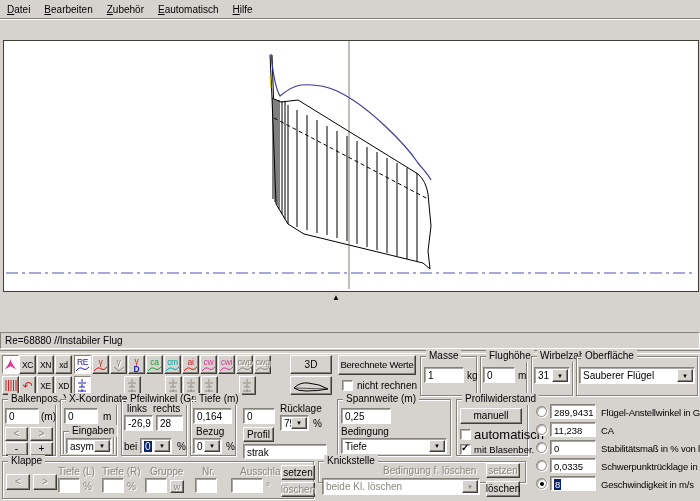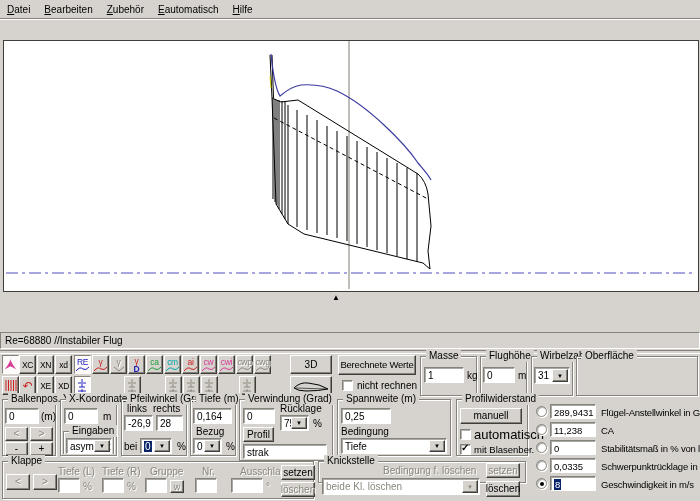--- a/index.html
+++ b/index.html
@@ -287,20 +287,24 @@
     <span class="gt">Wirbelzahl</span>
   </div>
   <div class="fld" style="left:534px;top:367px;width:36px;height:17px;padding-right:16px;">
     <span>31</span>
     <span class="carr">▼</span>
   </div>
 
   <div class="grp" style="left:576px;top:356px;width:122px;height:40px;">
     <span class="gt">Oberfläche</span>
   </div>
+  <div class="fld" style="left:579px;top:367px;width:116px;height:17px;padding-right:16px;">
+    <span>Sauberer Flügel</span>
+    <span class="carr">▼</span>
+  </div>
 
   <div class="grp" style="left:2px;top:399px;width:54px;height:57px;">
     <span class="gt">Balkenpos. Y</span>
   </div>
   <div class="fld" style="left:5px;top:408px;width:34px;height:16px;"><span>0</span></div>
   <span class="lb" style="left:41px;top:411px;">(m)</span>
   <div class="btn dis" style="left:5px;top:427px;width:23px;height:14px;">
       <span class="dis">&lt;</span>
     </div>
   <div class="btn" style="left:30px;top:427px;width:23px;height:14px;">
@@ -344,23 +348,20 @@
     <span class="gt">Tiefe (m)</span>
   </div>
   <div class="fld" style="left:193px;top:408px;width:39px;height:16px;"><span>0,164</span></div>
   <span class="lb" style="left:196px;top:426px;">Bezug</span>
   <div class="fld" style="left:193px;top:438px;width:29px;height:16px;padding-right:16px;">
     <span>0</span>
     <span class="carr">▼</span>
   </div>
   <span class="lb" style="left:226px;top:441px;">%</span>
 
-  <div class="grp" style="left:239px;top:399px;width:94px;height:62px;">
-    <span class="gt">Verwindung (Grad)</span>
-  </div>
   <div class="fld" style="left:243px;top:408px;width:32px;height:16px;"><span>0</span></div>
   <span class="lb" style="left:280px;top:403px;">Rücklage</span>
   <div class="fld" style="left:280px;top:415px;width:29px;height:16px;padding-right:16px;">
     <span>75</span>
     <span class="carr">▼</span>
   </div>
   <span class="lb" style="left:313px;top:418px;">%</span>
   <div class="btn" style="left:243px;top:427px;width:31px;height:15px;">
       <span>Profil</span>
     </div>

